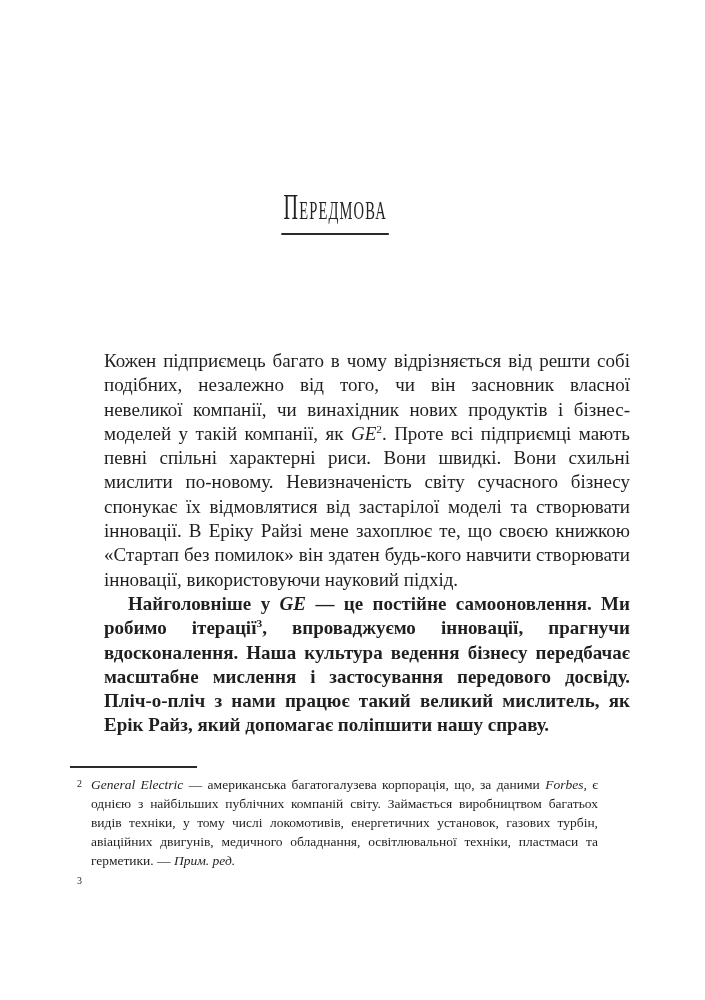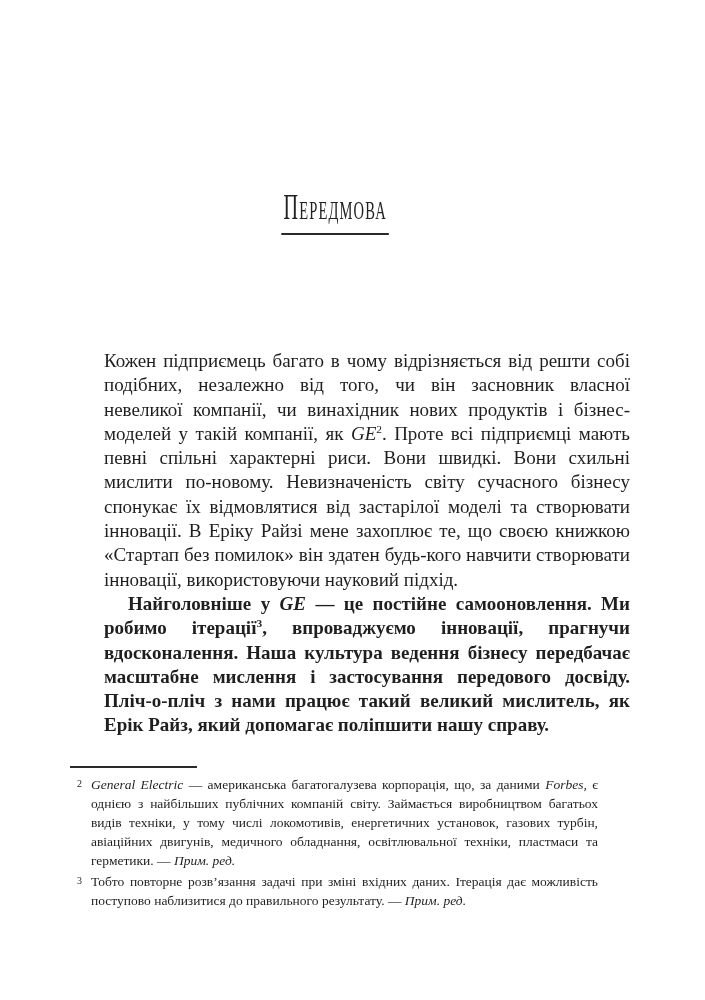--- a/index.html
+++ b/index.html
@@ -115,17 +115,16 @@
   <div class="footnotes">
     <div class="fn-rule"></div>
 
     <div class="footnote">
       <span class="fn-marker">2</span>
       <span class="fn-text"><span class="it">General Electric</span><span> — американська багатогалузева корпорація, що, за даними </span><span class="it">Forbes,</span><span> є однією з найбільших публічних компаній світу. Займається виробництвом багатьох видів техніки, у тому числі локомотивів, енергетичних установок, газових турбін, авіаційних двигунів, медичного обладнання, освітлювальної техніки, пластмаси та герметики. — </span><span class="it">Прим. ред.</span></span>
     </div>
 
     <div class="footnote">
       <span class="fn-marker">3</span>
-      <span class="fn-text"><span>Тобто повторне розв’язання задачі при зміні вхідних даних. Ітерація дає можливість поступово наблизитися до правильного результату. — </span><span class="it">Прим. ред.</span></span>
     </div>
   </div>
 
 </div>
 
 </body></html>

